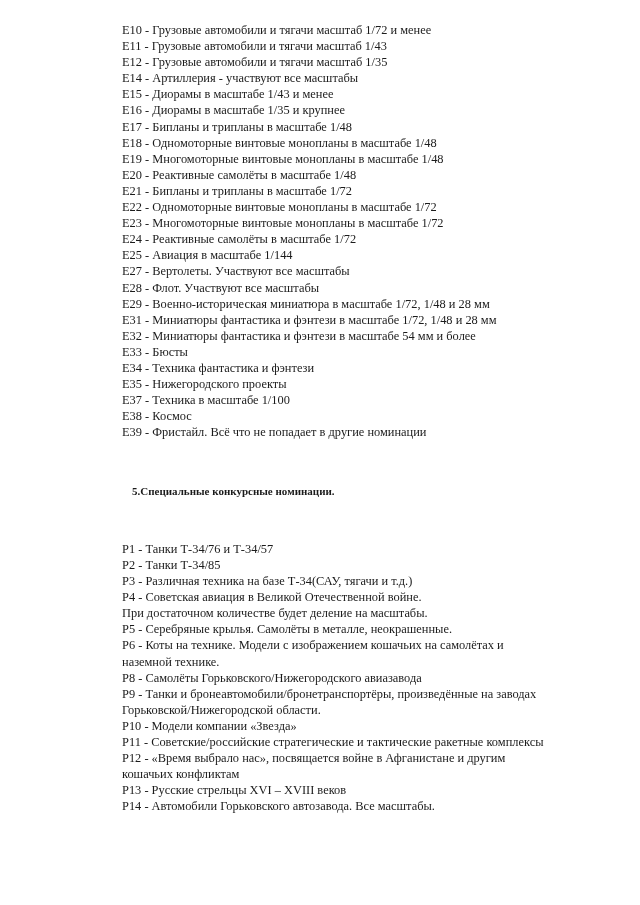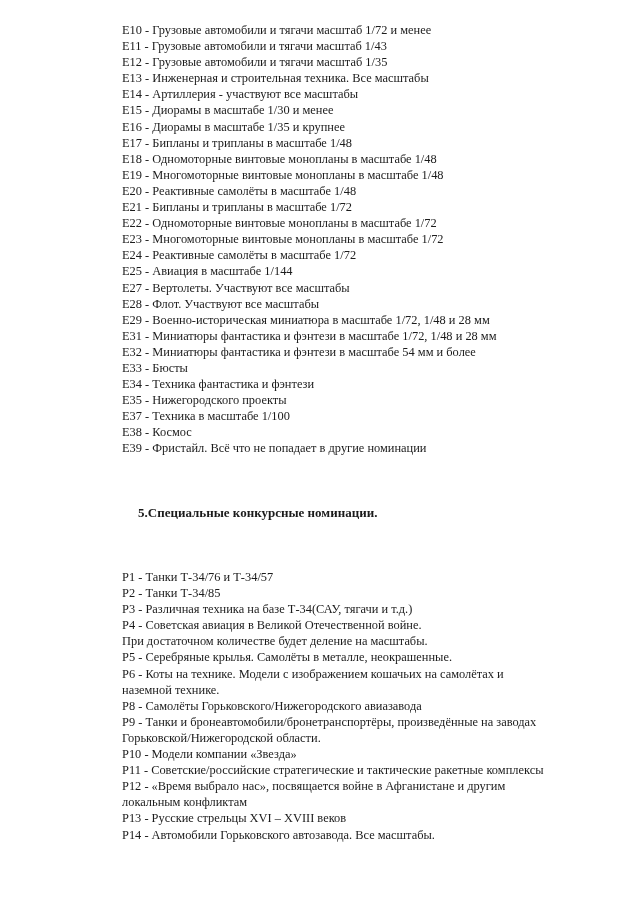--- a/index.html
+++ b/index.html
@@ -33,39 +33,38 @@
     white-space: pre-wrap;
     word-wrap: break-word;
     margin: 0;
     padding: 0;
   }
   .spacer {
     height: 16.1px;
   }
   .section-heading {
     font-weight: bold;
-    margin: 16px;
+    margin: 10px;
     padding: 0;
-    font-size: 13px;
+    font-size: 11px;
     line-height: 16.1px;
   }
 </style>
 </head>
 <body>
 
 <div class="page">
   <div class="doc-body">
 
     <div>
       <p class="line">E10 - Грузовые автомобили и тягачи масштаб 1/72 и менее</p>
       <p class="line">E11 - Грузовые автомобили и тягачи масштаб 1/43</p>
       <p class="line">E12 - Грузовые автомобили и тягачи масштаб 1/35</p>
-      <p class="line">E13 - Инженерная и строительная техника. Все масштабы</p>
       <p class="line">E14 - Артиллерия - участвуют все масштабы</p>
-      <p class="line">E15 - Диорамы в масштабе 1/30 и менее</p>
+      <p class="line">E15 - Диорамы в масштабе 1/43 и менее</p>
       <p class="line">E16 - Диорамы в масштабе 1/35 и крупнее</p>
       <p class="line">E17 - Бипланы и трипланы в масштабе 1/48</p>
       <p class="line">E18 - Одномоторные винтовые монопланы в масштабе 1/48</p>
       <p class="line">E19 - Многомоторные винтовые монопланы в масштабе 1/48</p>
       <p class="line">E20 - Реактивные самолёты в масштабе 1/48</p>
       <p class="line">E21 - Бипланы и трипланы в масштабе 1/72</p>
       <p class="line">E22 - Одномоторные винтовые монопланы в масштабе 1/72</p>
       <p class="line">E23 - Многомоторные винтовые монопланы в масштабе 1/72</p>
       <p class="line">E24 - Реактивные самолёты в масштабе 1/72</p>
       <p class="line">E25 - Авиация в масштабе 1/144</p>
@@ -95,19 +94,19 @@
       <p class="line">P2 - Танки Т-34/85</p>
       <p class="line">P3 - Различная техника на базе Т-34(САУ, тягачи и т.д.)</p>
       <p class="line">P4 - Советская авиация в Великой Отечественной войне.</p>
       <p class="line">При достаточном количестве будет деление на масштабы.</p>
       <p class="line">P5 - Серебряные крылья. Самолёты в металле, неокрашенные.</p>
       <p class="line">P6 - Коты на технике. Модели с изображением кошачьих на самолётах и наземной технике.</p>
       <p class="line">P8 - Самолёты Горьковского/Нижегородского авиазавода</p>
       <p class="line">P9 - Танки и бронеавтомобили/бронетранспортёры, произведённые на заводах Горьковской/Нижегородской области.</p>
       <p class="line">P10 - Модели компании «Звезда»</p>
       <p class="line">P11 - Советские/российские стратегические и тактические ракетные комплексы</p>
-      <p class="line">P12 - «Время выбрало нас», посвящается войне в Афганистане и другим локальным конфликтам</p>
+      <p class="line">P12 - «Время выбрало нас», посвящается войне в Афганистане и другим кошачьих конфликтам</p>
       <p class="line">P13 - Русские стрельцы XVI – XVIII веков</p>
       <p class="line">P14 - Автомобили Горьковского автозавода. Все масштабы.</p>
     </div>
 
   </div>
 </div>
 
 </body></html>

